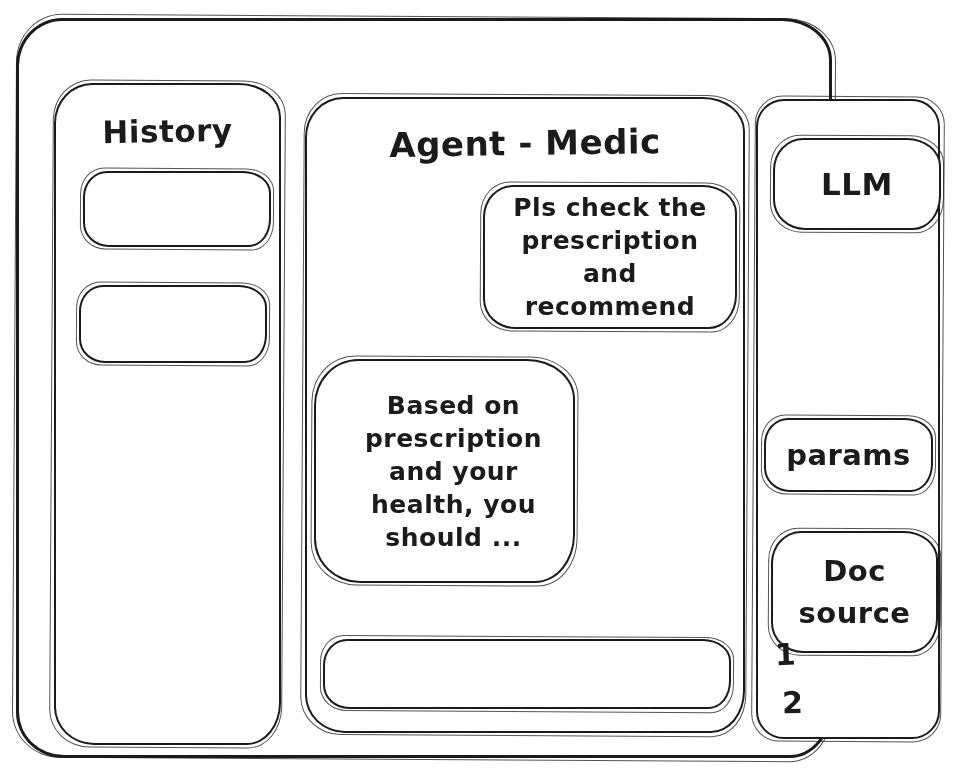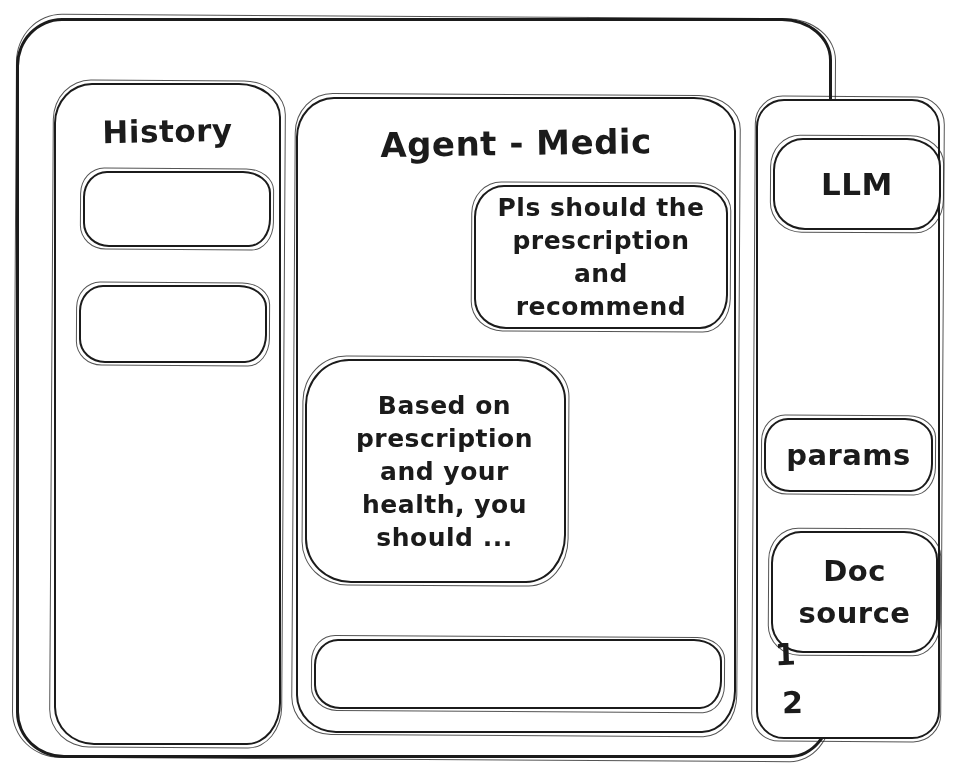--- a/index.html
+++ b/index.html
@@ -50,21 +50,21 @@
   .sidebar{ left:35px; top:62px; width:227px; height:662px; }
   .sidebar-title{
     display:block; text-align:center;
     margin-top:28px; font-size:31px;
     transform:rotate(-1deg);
   }
   .hist-item-1{ left:27px; top:86px;  width:188px; height:76px; }
   .hist-item-2{ left:23px; top:200px; width:188px; height:78px; }
 
   
-  .agent{ left:277px; top:76px; width:440px; height:636px; }
+  .agent{ left:286px; top:76px; width:440px; height:636px; }
   .agent-title{
     display:block; text-align:center;
     margin-top:24px; font-size:34px;
     transform:rotate(-.8deg);
   }
   .bubble{
     display:flex; align-items:center; justify-content:center;
     text-align:center;
     font-size:25px; line-height:1.32;
     padding:8px 14px;
@@ -112,21 +112,21 @@
     <div class="sketch r-lg sidebar">
       <span class="hand sidebar-title">History</span>
       <div class="sketch r-md hist-item-1"><span></span></div>
       <div class="sketch r-md hist-item-2"><span></span></div>
     </div>
 
     <div class="sketch r-lg agent">
       <span class="hand agent-title">Agent - Medic</span>
 
       <div class="sketch r-bub bubble bubble-user hand">
-        <span>Pls should the prescription and recommend</span>
+        <span>Pls check the prescription and recommend</span>
       </div>
 
       <div class="sketch bubble bubble-assistant hand">
         <span>Based on prescription and your health, you should ...</span>
       </div>
 
       <div class="sketch r-md input-wrap">
         <input type="text" value="" style="">
       </div>
     </div>

